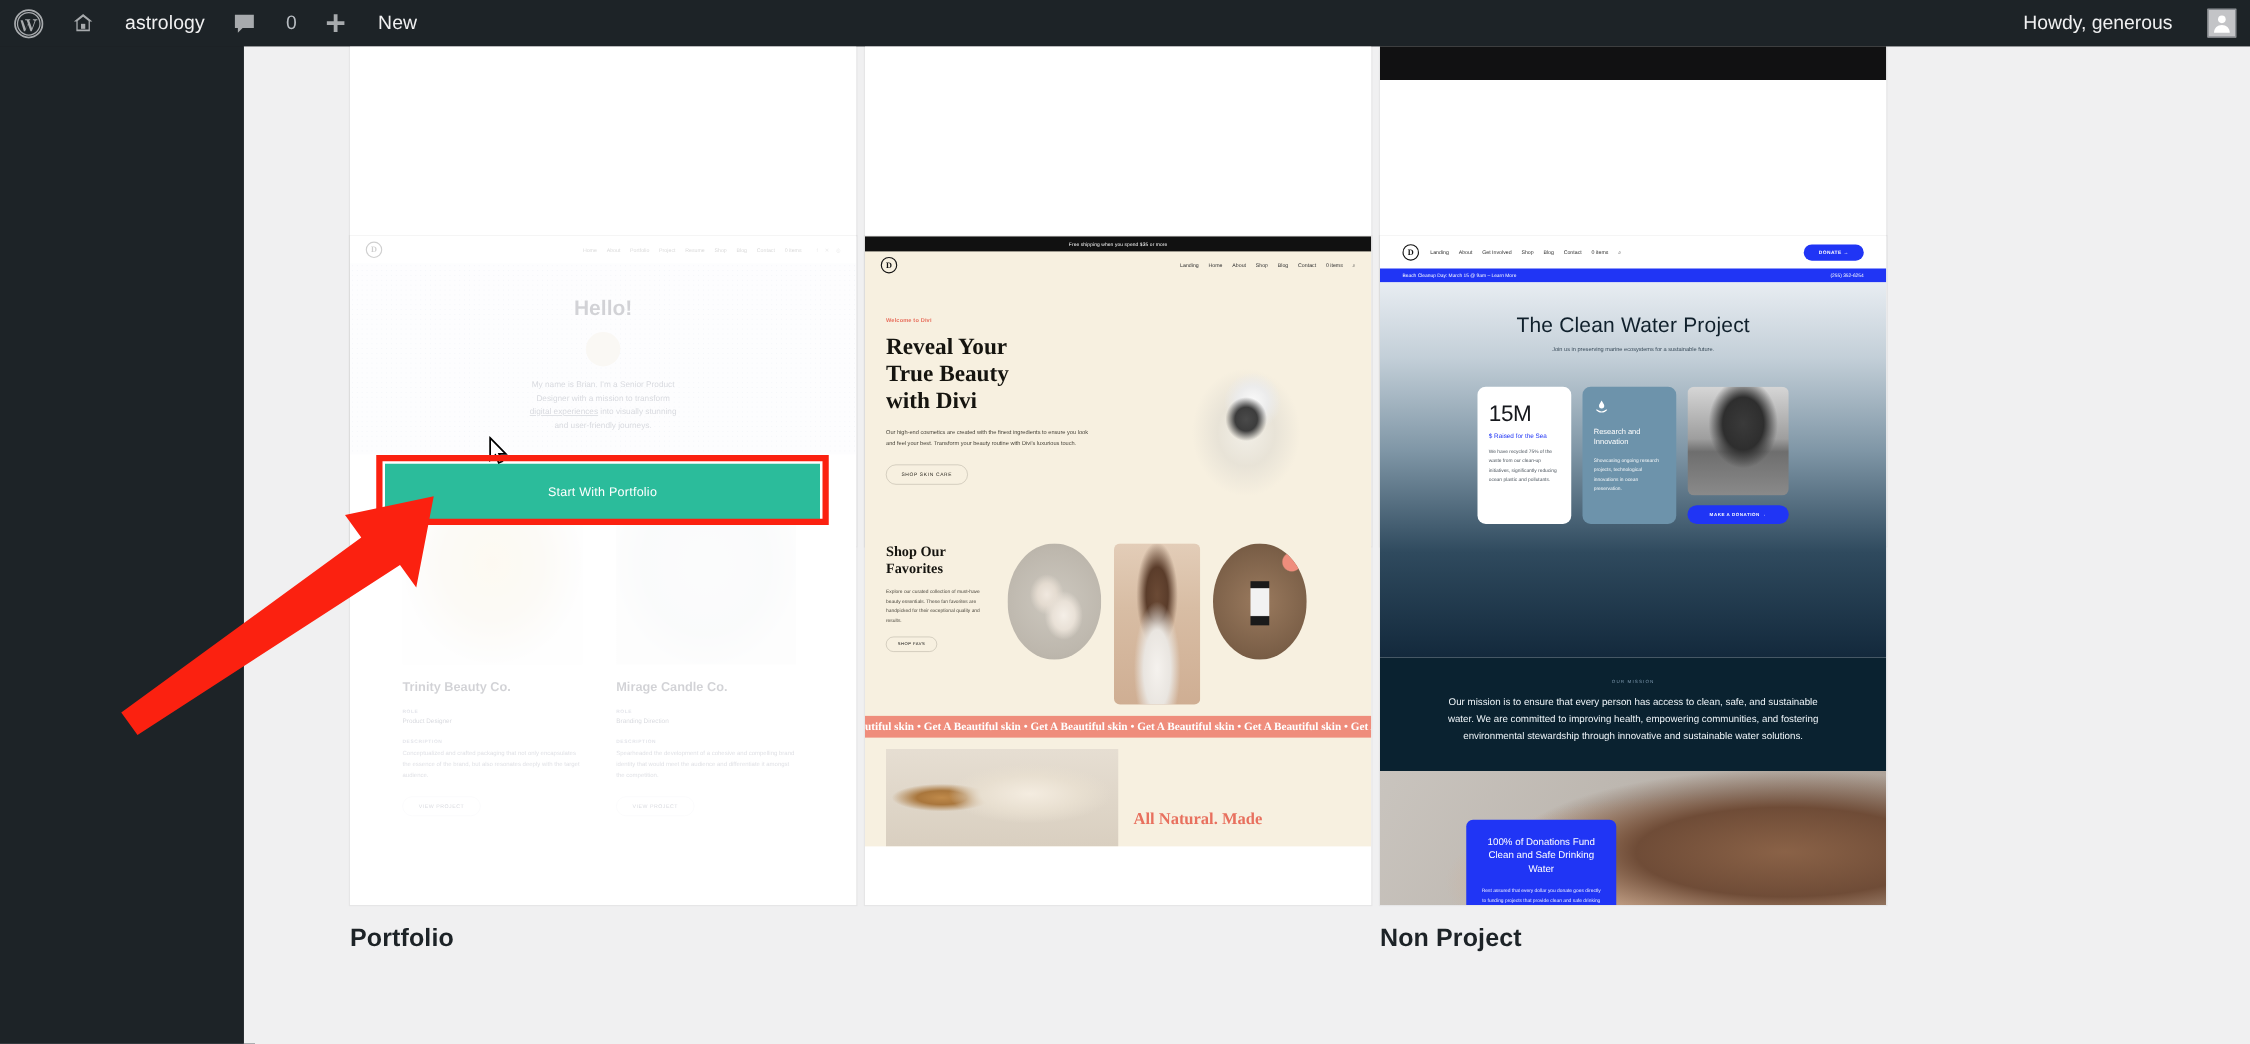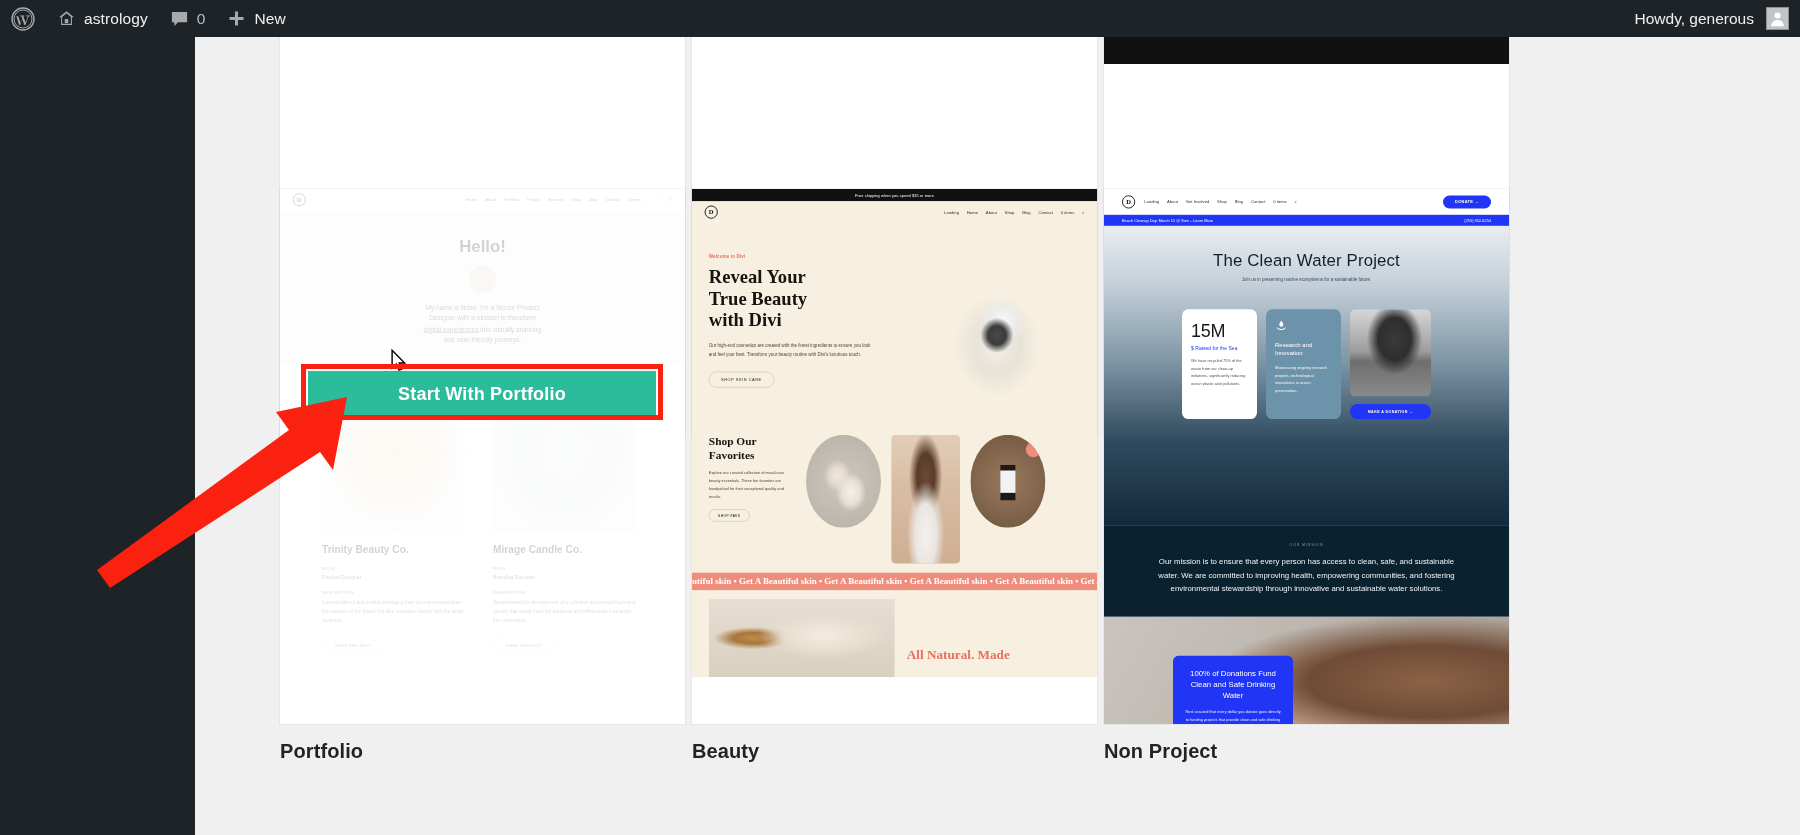--- a/index.html
+++ b/index.html
@@ -12,21 +12,21 @@
 
   
   #adminbar {
     position: absolute; top: 0; left: 0; width: 1800px; height: 37px;
     background: #1d2327; color: #f0f0f1;
     display: flex; align-items: center; z-index: 40;
     font-size: 15.5px;
   }
   .ab-group { display: flex; align-items: center; }
   .ab-item {
-    display: flex; align-items: center; gap: 8px;
+    display: flex; align-items: center; gap: 24px;
     height: 37px; padding: 0 11px; color: #f0f0f1; white-space: nowrap;
   }
   .ab-spacer { flex: 1; }
   .wp-logo { width: 24px; height: 24px; display: block; }
   .home-ico { width: 19px; height: 19px; display: block; }
   .comment-ico { width: 19px; height: 18px; display: block; }
   .plus-ico { width: 19px; height: 19px; display: block; }
   .ab-count { color: #b7bcc1; font-size: 15.5px; }
   .ab-label { font-size: 15.5px; letter-spacing: .1px; }
   .howdy { font-size: 15.5px; padding-right: 4px; }
@@ -202,21 +202,21 @@
   
   .pf-fade {
     position:absolute; inset:0; background: rgba(255,255,255,.80); z-index: 5;
   }
   .cta-stack {
     position: absolute; z-index: 9; left: 28px; top: 182px; width: 348px;
   }
   .btn-start {
     height: 46px; background: #2bbc9b; color:#fff;
     display:flex; align-items:center; justify-content:center;
-    font-size: 18px; font-weight: 700; letter-spacing:.2px;
+    font-size: 10px; font-weight: 400; letter-spacing:.2px;
   }
   .btn-preview {
     height: 42px; background: #7b2fd4; color:#fff; margin-top: 18px;
     display:flex; align-items:center; justify-content:center;
     font-size: 15px; font-weight: 700; letter-spacing:.2px;
   }
   .hl-box {
     position:absolute; z-index: 12; left: 21px; top: 175px;
     width: 362px; height: 56px; border: 5px solid #fb2110;
     pointer-events:none;
@@ -437,21 +437,20 @@
               <div class="bt-footimg">
                 <div class="ph" style="background:linear-gradient(180deg,#e6ded2 0%,#d9cfc0 100%);"></div>
                 <div class="ph" style="background:radial-gradient(ellipse at 24% 50%, #c08a4a 0%, #a9763c 10%, transparent 20%);"></div>
                 <div class="ph" style="background:radial-gradient(ellipse at 62% 46%, #f4ece0 0%, #e8dfd0 24%, transparent 40%);"></div>
               </div>
               <div class="bt-footh">All Natural. Made</div>
             </div>
           </div>
         </div>
       </div>
-      <div class="card-label">Beauty</div>
     </div>
 
     <div class="card-cell" style="left:909px; top:152px;">
       <div class="thumb">
         <div class="thumb-inner">
           <div class="np-wrap">
             <div class="np-nav">
               <div class="ms-logo">D</div>
               <div class="ms-menu" style="margin-left:30px;">
                 <span>Landing</span>

